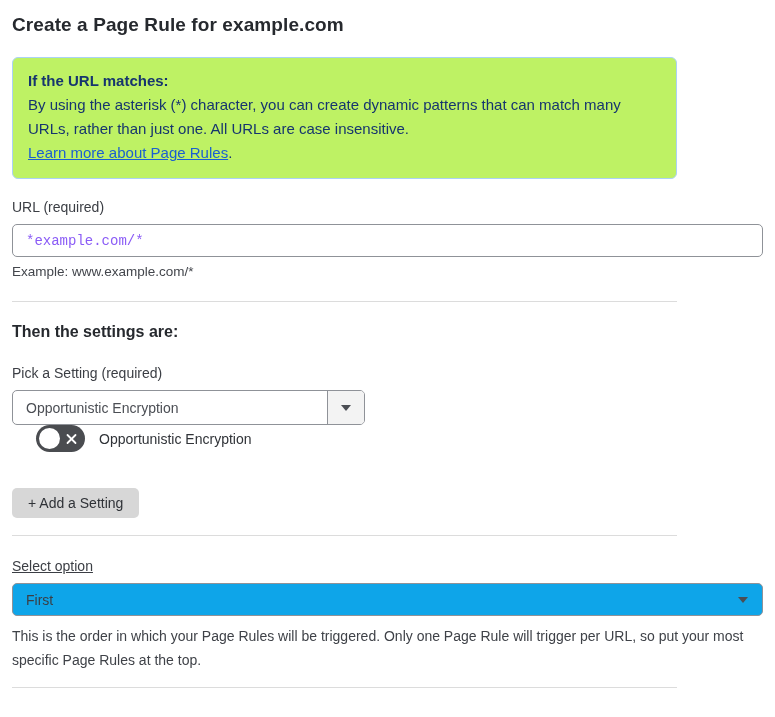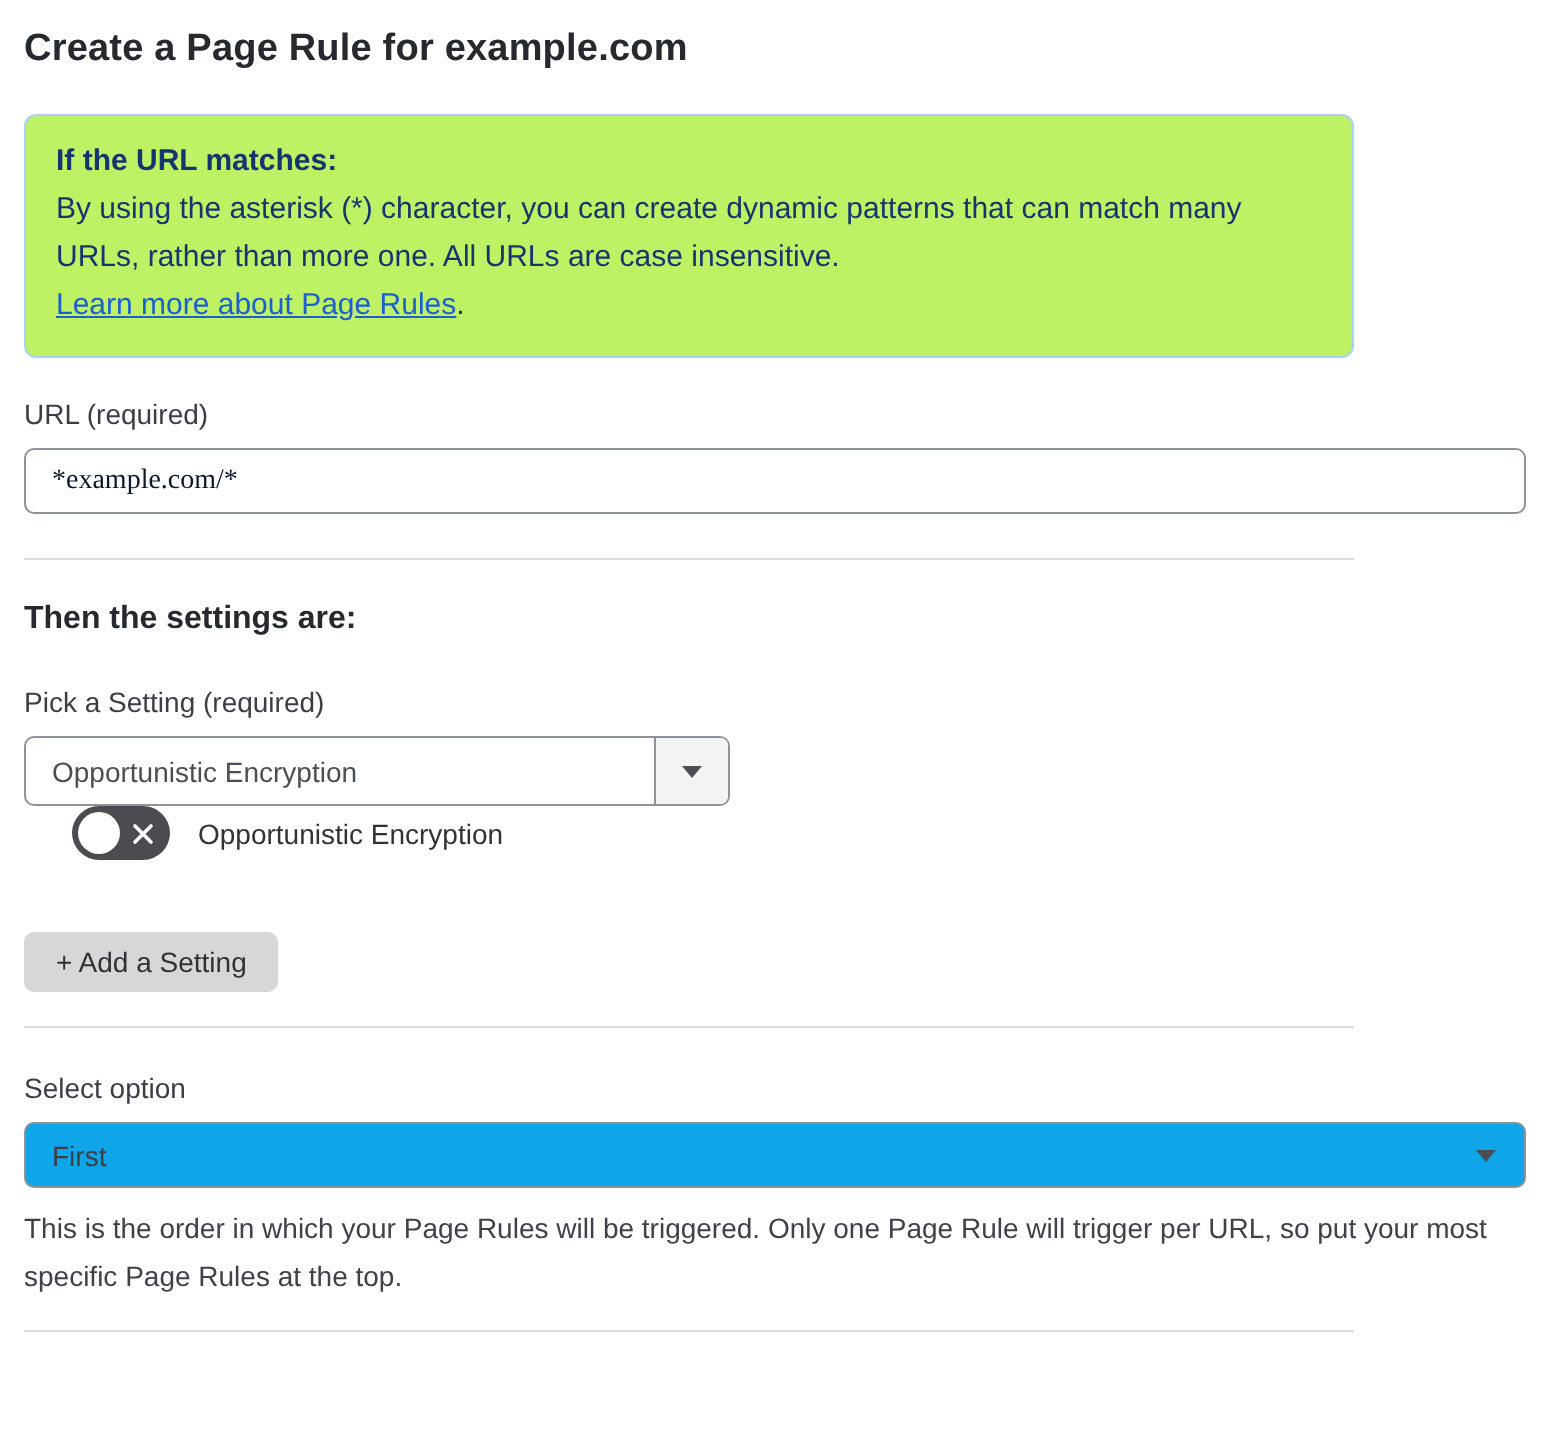--- a/index.html
+++ b/index.html
@@ -46,22 +46,22 @@
   }
 
   .text-input {
     margin-top: 9px;
     width: 751px;
     height: 33px;
     border: 1px solid #8f9298;
     border-radius: 5px;
     padding: 0 13px;
     font-size: 14px;
-    font-family: Liberation Serif, serif;
-    color: #0f172a;
+    font-family: Liberation Mono, monospace;
+    color: #8b5cf6;
     outline: none;
     background: #ffffff;
   }
 
   .helper-text {
     margin-top: 7px;
     font-size: 13.5px;
     color: #43464c;
   }
 
@@ -196,27 +196,28 @@
 </head>
 <body>
 
 <div class="page">
 
   <h1 class="page-title">Create a Page Rule for example.com</h1>
 
   <div class="info-box">
     <div class="info-heading">If the URL matches:</div>
     <div>
-      <span>By using the asterisk (*) character, you can create dynamic patterns that can match many URLs, rather than more one. All URLs are case insensitive.</span><br>
+      <span>By using the asterisk (*) character, you can create dynamic patterns that can match many URLs, rather than just one. All URLs are case insensitive.</span><br>
       <a class="info-link">Learn more about Page Rules</a><span class="info-link-suffix">.</span>
     </div>
   </div>
 
   <div class="field-label">URL (required)</div>
   <input class="text-input" type="text" value="*example.com/*" style="">
+  <div class="helper-text">Example: www.example.com/*</div>
 
   <hr class="divider">
 
   <div class="section-heading">Then the settings are:</div>
 
   <div class="field-label" style="margin-top:24px;">Pick a Setting (required)</div>
 
   <div class="setting-row">
     <div class="dropdown">
       <div class="dropdown-value">Opportunistic Encryption</div>
@@ -236,21 +237,21 @@
       </div>
       <span class="toggle-label">Opportunistic Encryption</span>
     </div>
   </div>
 
   <button class="btn btn-gray add-setting-btn">+ Add a Setting</button>
 
   <hr class="divider" style="margin-top:17px;">
 
 
-  <div class="field-label" style="margin-top:22px;">Select option</div>
+  <div class="field-label" style="margin-top:22px;text-decoration:underline;">Select option</div>
 
   <div class="select">
     <span class="select-value">First</span>
     <span class="caret-down"></span>
   </div>
 
   <div class="order-helper">This is the order in which your Page Rules will be triggered. Only one Page Rule will trigger per URL, so put your most specific Page Rules at the top.</div>
 
   <hr class="divider footer-divider">
 

